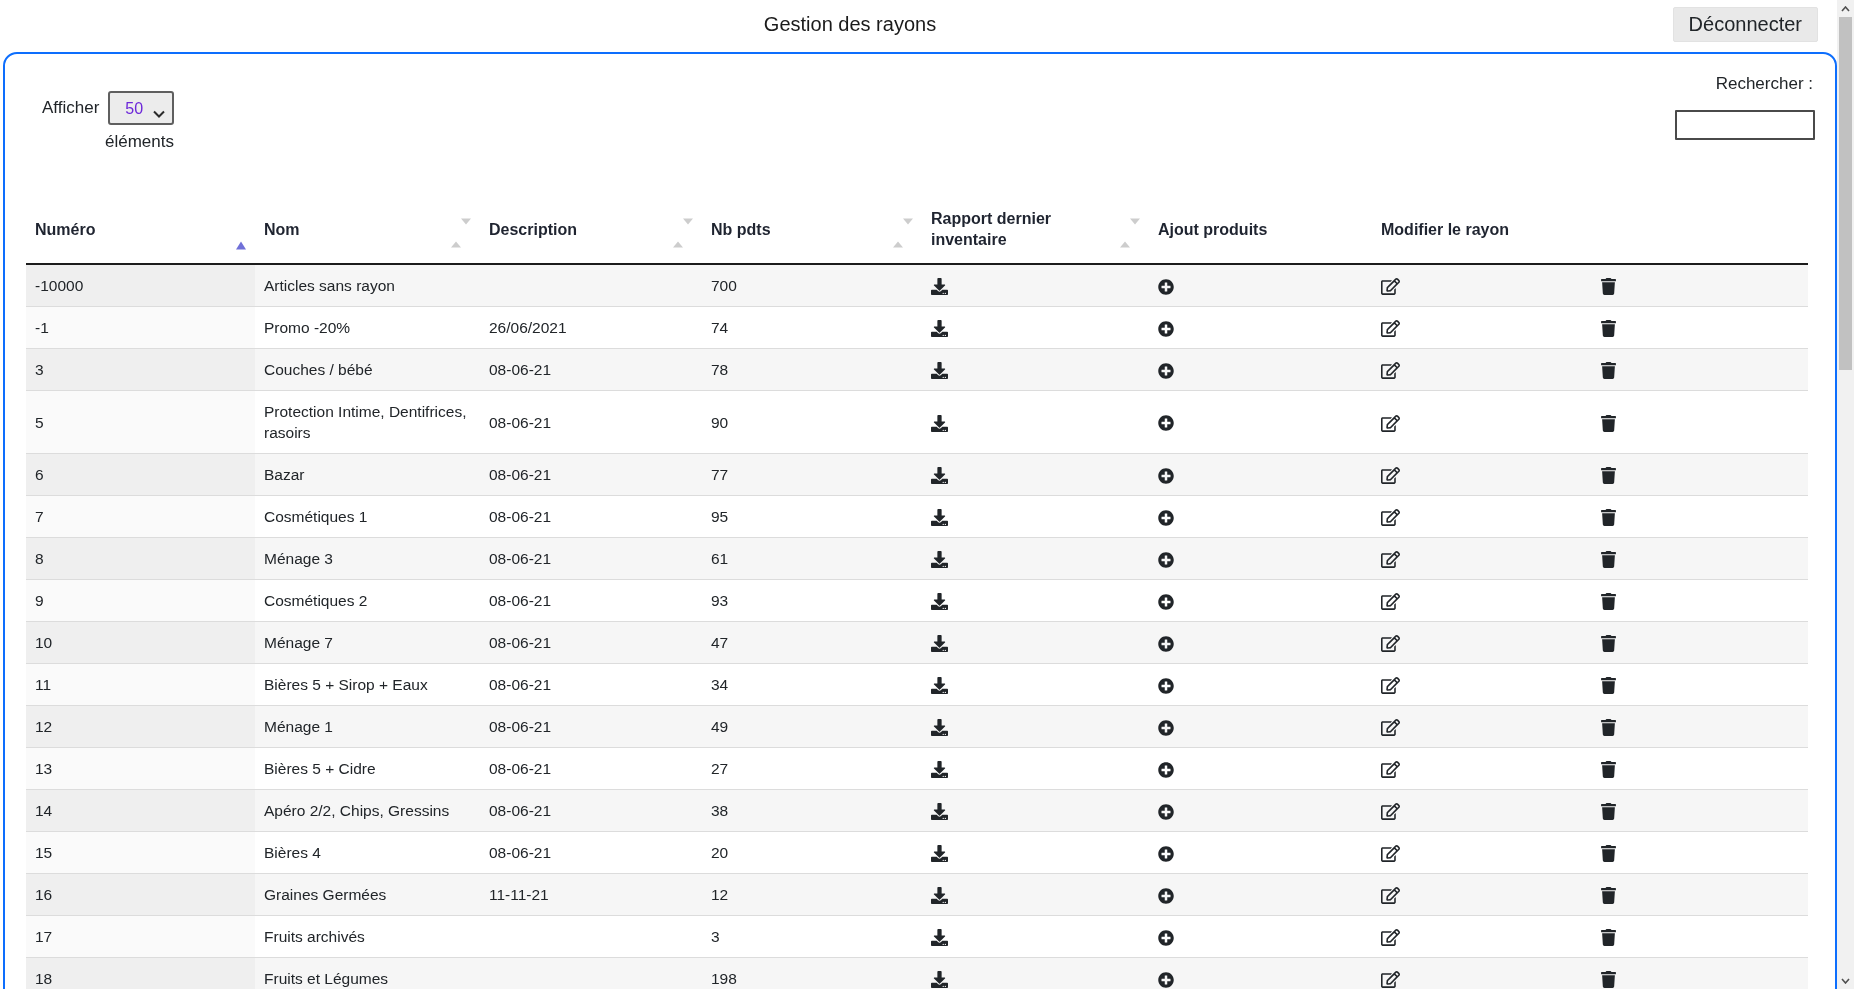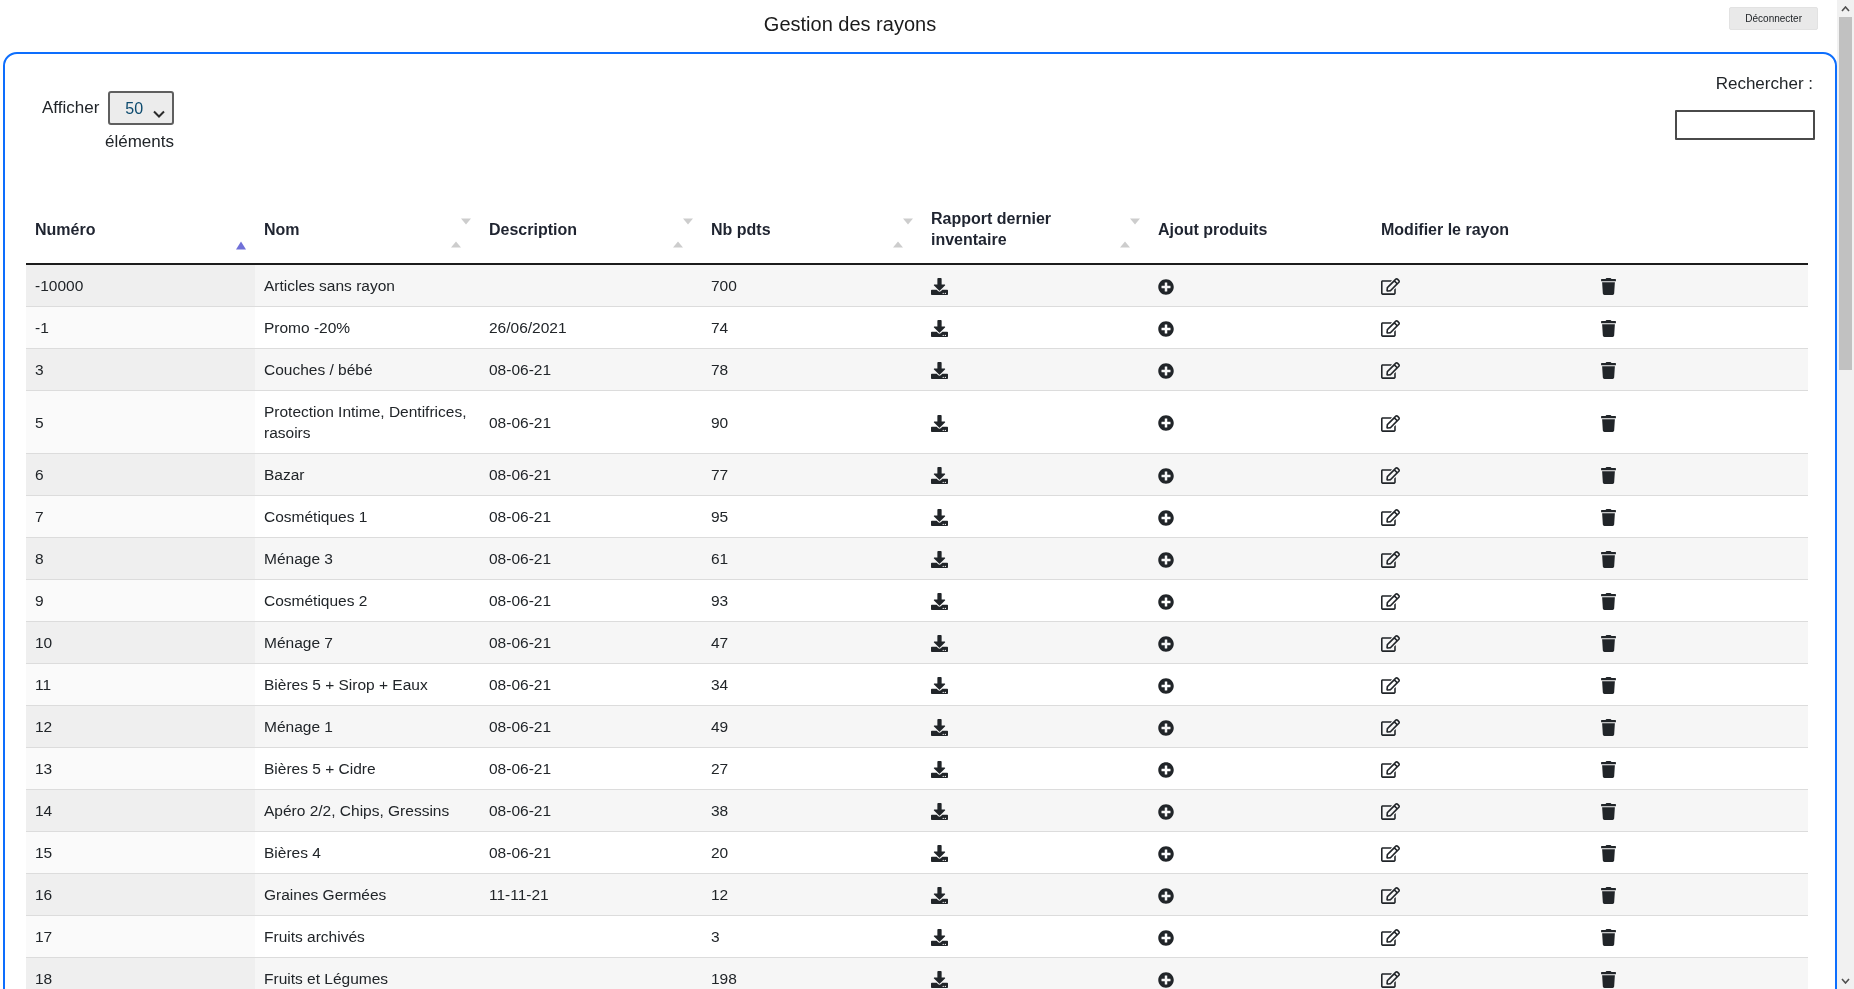--- a/index.html
+++ b/index.html
@@ -11,42 +11,42 @@
   }
 
   
   .page-title {
     position:absolute; top:5px; left:842px; transform:translateX(-50%);
     font-size:20px; font-weight:400; margin:8px; color:#1b1b1b; white-space:nowrap;
   }
   .logout-btn {
     position:absolute; top:7px; right:36px;
     background:#e9e9e9; border:1px solid #e2e2e2; border-radius:2px;
-    font-family:inherit; font-size:10px; color:#212529;
+    font-family:inherit; font-size:20px; color:#212529;
     padding:5px 15px; cursor:pointer;
   }
 
   
   .panel {
     position:absolute; top:52px; left:3px; width:1834px; height:1400px;
     border:2px solid #0d6efd; border-radius:14px; background:#fff;
   }
 
   
   .length-control { position:absolute; top:37px; left:37px; font-size:17px; }
   .length-row { display:flex; align-items:center; }
   .select-wrap {
     position:relative; display:inline-block; margin-left:9px;
     width:66px; height:34px; border:2px solid #5f5f5f; border-radius:3px;
     background:#ececec;
   }
   .select-wrap select {
     -webkit-appearance:none; appearance:none;
     width:100%; height:100%; border:none; background:transparent;
-    font-family:inherit; font-size:16px; color:#0c4a6e; padding:0 0 0 15px;
+    font-family:inherit; font-size:16px; color:#6d28d9; padding:0 0 0 15px;
   }
   .select-wrap .chev { position:absolute; right:7px; top:10px; pointer-events:none; }
   .items-label { display:block; margin:7px 0 0 63px; }
 
   
   .search-control { position:absolute; top:20px; right:20px; text-align:right; font-size:17px; }
   .search-control label { display:block; margin:0 2px 16px 0; }
   .search-control input {
     width:140px; height:30px; border:2px solid #4a4a4a; border-radius:1px;
     font-family:inherit; font-size:15px; padding:2px 7px;

